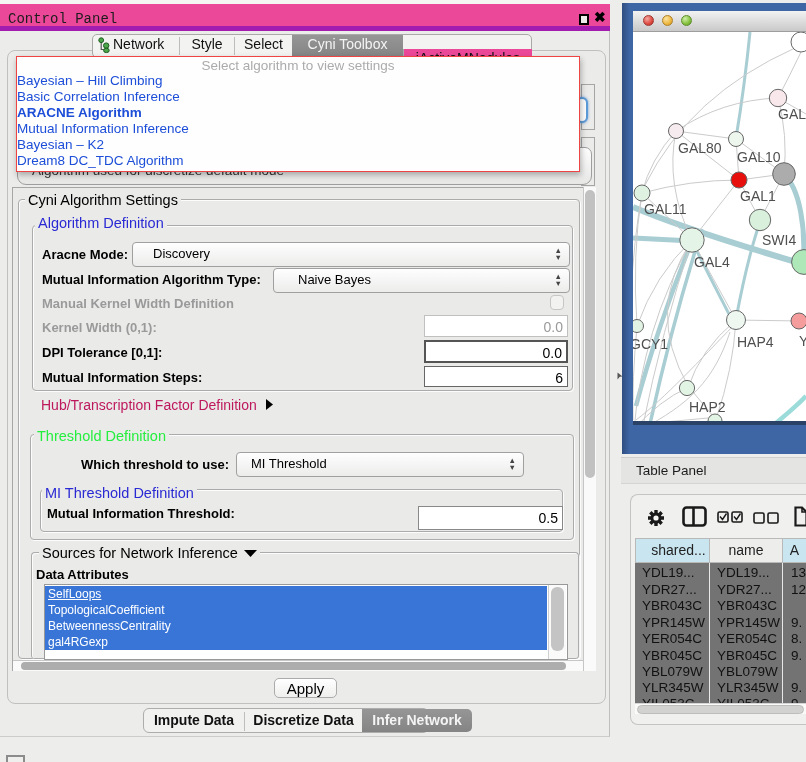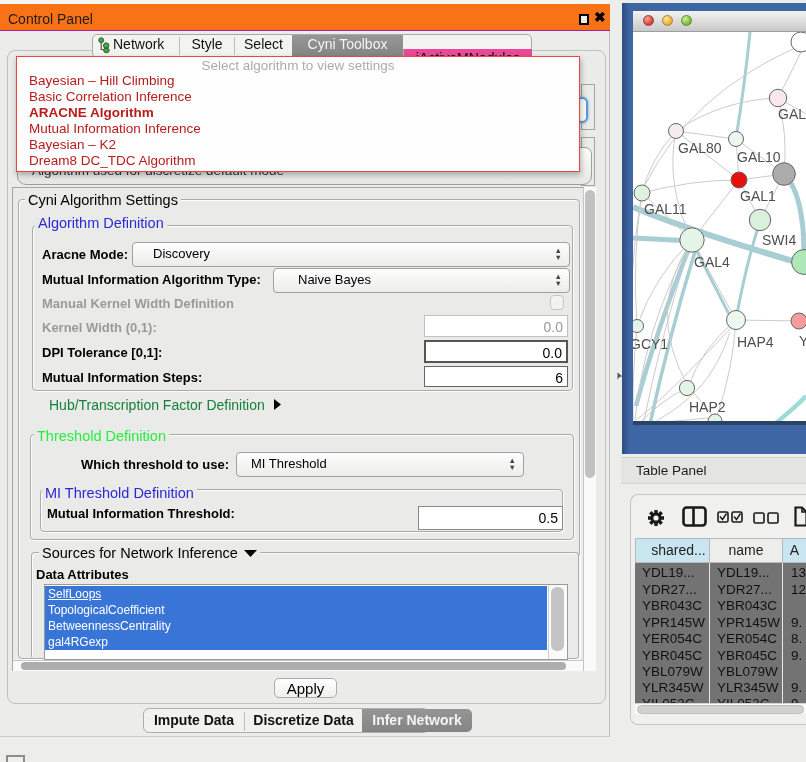--- a/index.html
+++ b/index.html
@@ -5,22 +5,22 @@
 * { margin:0; padding:0; box-sizing:border-box; }
 html,body { width:806px; height:762px; overflow:hidden; background:#EDEDEC;
   font-family:"Liberation Sans", sans-serif; }
 .abs { position:absolute; }
 #root { position:relative; width:806px; height:762px; background:#EDEDEC; }
 
 
 #cp { left:0; top:0; width:610px; height:737px; }
 #cp-bg { left:0; top:4px; width:610px; height:733px; background:#ECECEB;
   border-right:1px solid #BFBFBF; border-bottom:1px solid #CCCCCB; }
-#cp-title { left:0; top:4px; width:610px; height:27px; background:#f97316;
-  border-bottom:1px solid #a21caf; }
+#cp-title { left:0; top:4px; width:610px; height:27px; background:#ec4899;
+  border-bottom:5px solid #a21caf;font-family:Liberation Mono, monospace; }
 #cp-title .t { position:absolute; left:8px; top:7px; font-size:14px; color:#1c1c1c; }
 #btn-float { left:579px; top:14px; width:10px; height:11px; border:2px solid #000; background:#ECECEB; }
 #btn-close { left:594px; top:9px; width:14px; height:18px; font-size:14px; font-weight:bold; color:#000; }
 
 
 #bigpanel { left:7px; top:50px; width:599px; height:654px; background:#EBEBEA;
   border:1px solid #C0C0C0; border-radius:8px; }
 
 
 #toptabs { left:92px; top:34px; width:440px; height:24px; background:#F3F3F2;
@@ -33,21 +33,21 @@
 
 .remnant-border { border:1px solid #A5A5A5; background:#EBEBEA; }
 #combo2rem { left:17px; top:147px; width:575px; height:38px; border:1px solid #9E9E9E;
   border-radius:7px 7px 9px 9px; background:linear-gradient(#FDFDFD,#E7E7E6); }
 
 
 #popup { left:16px; top:56px; width:564px; height:116px; background:#FEFEFE;
   border:1px solid #ef4444; box-shadow:1px 3px 6px rgba(0,0,0,0.3); font-size:13.5px; }
 #popup .ph { position:absolute; top:1px; left:0; width:100%; text-align:center; color:#ABABAB; }
 #popup .it { position:absolute; left:0; width:99%; height:16px; line-height:16px;
-  padding-left:12px; color:#b91c1c; white-space:nowrap; }
+  padding-left:0; color:#1d4ed8; white-space:nowrap; }
 
 
 #scrollarea { left:12px; top:187px; width:584px; height:484px;
   border:1px solid #A6A6A6; background:#EAEAE9; }
 
 .gbox { position:absolute; border:1px solid #ABABAB; border-radius:4px;
   box-shadow:inset 1px 1px 0 rgba(255,255,255,0.85), 1px 1px 0 rgba(255,255,255,0.85); }
 .gtitle { position:absolute; background:#EAEAE9; padding:0 3px; font-size:14.5px; white-space:nowrap; }
 .lbl { position:absolute; font-size:13px; font-weight:bold; color:#000; white-space:nowrap; }
 .lbl-dis { color:#9A9A9A; }
@@ -172,21 +172,21 @@
     <div class="abs lbl" style="left:42px;top:345px;">DPI Tolerance [0,1]:</div>
     <div class="abs tf" style="left:424px;top:340px;width:144px;height:23px;border:2px solid #555;color:#000;">
         <span>0.0</span>
       </div>
 
     <div class="abs lbl" style="left:42px;top:370px;">Mutual Information Steps:</div>
     <div class="abs tf" style="left:424px;top:366px;width:144px;height:21px;border:1px solid #666;color:#000;">
         <span>6</span>
       </div>
 
-    <div class="abs" style="left:41px;top:397px;font-size:14px;color:#15803d;margin-left:8px;">Hub/Transcription Factor Definition
+    <div class="abs" style="left:41px;top:397px;font-size:14px;color:#be185d;">Hub/Transcription Factor Definition
       <svg width="9" height="11" viewBox="0 0 9 11" style="margin-left:4px;">
           <path d="M1 0 L8 5.5 L1 11 Z" fill="#000"></path>
         </svg>
     </div>
 
     <div class="abs gbox" style="left:30px;top:434px;width:544px;height:106px;"></div>
     <div class="abs gtitle" style="left:34px;top:428px;color:#25EE3F;">Threshold Definition</div>
 
     <div class="abs lbl" style="left:81px;top:457px;">Which threshold to use:</div>
     <div class="abs combo" style="left:236px;top:452px;width:288px;height:25px;">

